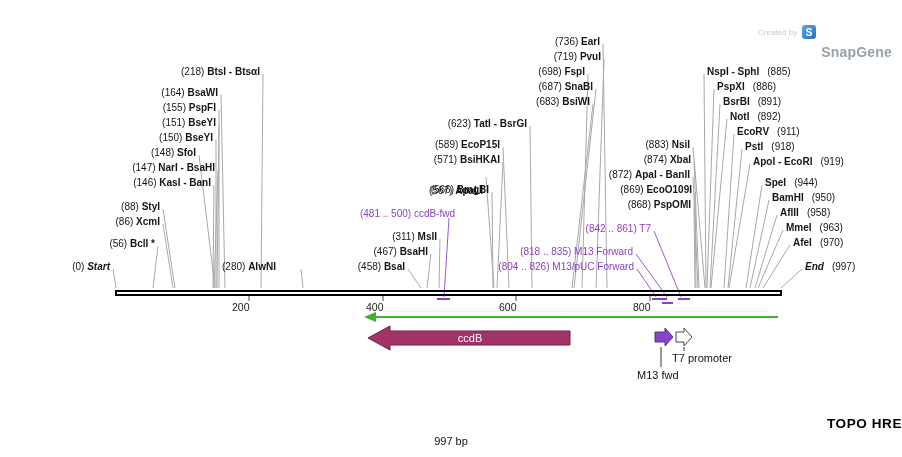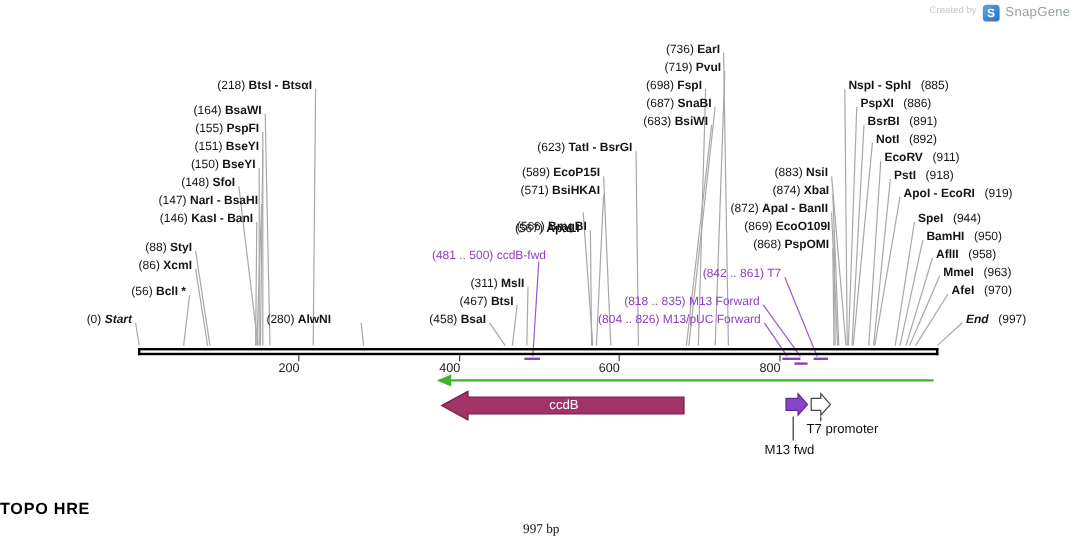--- a/index.html
+++ b/index.html
@@ -10,28 +10,28 @@
   .lbl .enz{font-weight:700;}
   .lbl .pos{font-weight:400;}
   .lbl .gap{margin-left:8px;}
   .lbl.primer{color:#8d3fc4;}
   .lbl.primer .enz{font-weight:400;color:#8d3fc4;}
   .se{font-style:italic;font-weight:700;}
   .tick{position:absolute;width:34px;text-align:left;font-size:10.5px;color:#222;}
   .ccdb-label{position:absolute;left:415px;top:332px;width:110px;text-align:center;
               font-size:11px;font-weight:400;color:#fff;}
   .feat-label{position:absolute;font-size:11px;color:#111;white-space:nowrap;}
-  .title{position:absolute;top:416px;left:0;width:100%;text-align:left;
+  .title{position:absolute;top:416px;left:0;width:100%;text-align:right;
          font-size:13.5px;font-weight:700;letter-spacing:0.6px;color:#000;}
-  .bp{position:absolute;top:435px;left:0;width:100%;text-align:center;font-size:11px;color:#111;font-family:Liberation Serif, serif;}
-  .brand{position:absolute;top:4px;right:10px;display:flex;align-items:flex-start;gap:5px;}
+  .bp{position:absolute;top:435px;left:0;width:100%;text-align:center;font-size:11px;color:#111;}
+  .brand{position:absolute;top:4px;right:10px;display:flex;align-items:center;gap:5px;}
   .created{font-size:8px;color:#c9c9c9;}
   .logo-icon{width:14px;height:14px;border-radius:3px;background:linear-gradient(135deg,#58a6e8,#2b6fc2);
              color:#fff;font-size:10px;font-weight:700;display:flex;align-items:center;justify-content:center;}
-  .logo-text{font-size:11px;font-weight:400;color:#97a1a8;letter-spacing:0.2px;}
+  .logo-text{font-size:14px;font-weight:700;color:#97a1a8;letter-spacing:0.2px;margin-top:40px;}
 </style>
 </head>
 <body>
 
 <div class="canvas">
 
   <svg class="layer" width="902" height="457" viewBox="0 0 902 457">
 
     <g stroke="#a8a8a8" stroke-width="1">
       <line x1="263" y1="74" x2="261" y2="288"></line>
@@ -138,21 +138,21 @@
   <div class="lbl" style="top:237px;right:747px"><span class="pos">(56)</span> <span class="enz">BclI *</span></div>
   <div class="lbl" style="top:260px;right:792px"><span class="pos">(0)</span> <span class="enz se">Start</span></div>
   <div class="lbl" style="top:260px;left:222px"><span class="pos">(280)</span> <span class="enz">AlwNI</span></div>
 
   <div class="lbl" style="top:117px;right:375px"><span class="pos">(623)</span> <span class="enz">TatI - BsrGI</span></div>
   <div class="lbl" style="top:138px;right:402px"><span class="pos">(589)</span> <span class="enz">EcoP15I</span></div>
   <div class="lbl" style="top:153px;right:402px"><span class="pos">(571)</span> <span class="enz">BsiHKAI</span></div>
   <div class="lbl" style="top:184px;right:419px"><span class="pos">(567)</span> <span class="enz">ApaLI</span></div>
   <div class="lbl" style="top:183px;right:413px"><span class="pos">(566)</span> <span class="enz">BmgBI</span></div>
   <div class="lbl" style="top:230px;right:465px"><span class="pos">(311)</span> <span class="enz">MslI</span></div>
-  <div class="lbl" style="top:245px;right:474px"><span class="pos">(467)</span> <span class="enz">BtsI</span></div>
+  <div class="lbl" style="top:245px;right:474px"><span class="pos">(467)</span> <span class="enz">BsaHI</span></div>
   <div class="lbl" style="top:260px;right:497px"><span class="pos">(458)</span> <span class="enz">BsaI</span></div>
 
   <div class="lbl" style="top:35px;right:302px"><span class="pos">(736)</span> <span class="enz">EarI</span></div>
   <div class="lbl" style="top:50px;right:301px"><span class="pos">(719)</span> <span class="enz">PvuI</span></div>
   <div class="lbl" style="top:65px;right:317px"><span class="pos">(698)</span> <span class="enz">FspI</span></div>
   <div class="lbl" style="top:80px;right:309px"><span class="pos">(687)</span> <span class="enz">SnaBI</span></div>
   <div class="lbl" style="top:95px;right:312px"><span class="pos">(683)</span> <span class="enz">BsiWI</span></div>
 
   <div class="lbl" style="top:138px;right:212px"><span class="pos">(883)</span> <span class="enz">NsiI</span></div>
   <div class="lbl" style="top:153px;right:211px"><span class="pos">(874)</span> <span class="enz">XbaI</span></div>

